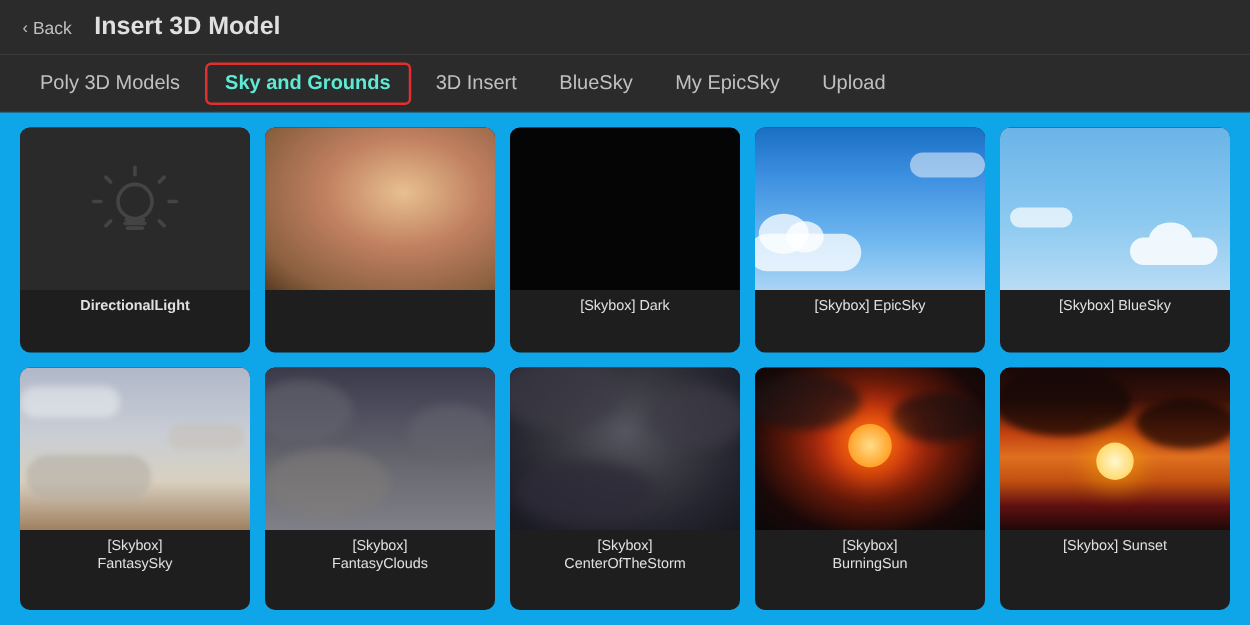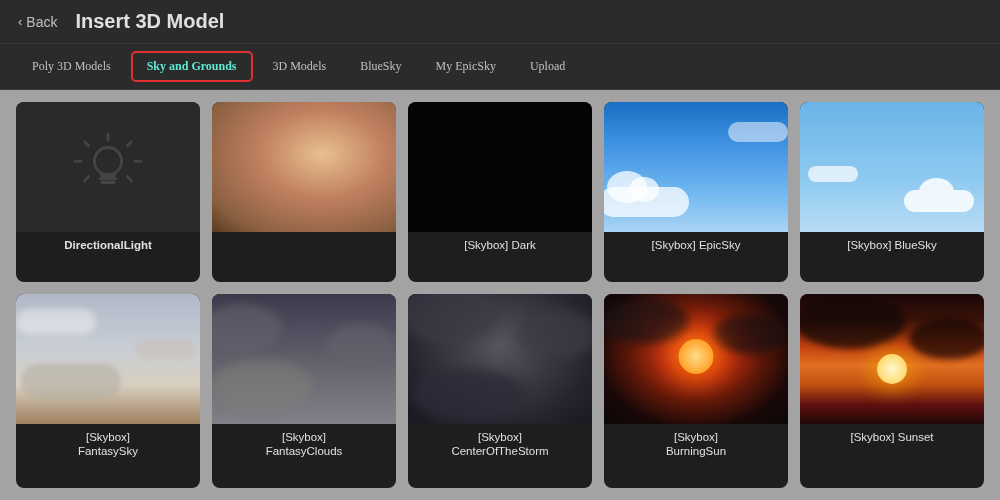--- a/index.html
+++ b/index.html
@@ -44,43 +44,43 @@
       display: flex;
       align-items: center;
       padding: 0 18px;
       background: #2b2b2b;
       height: 46px;
       gap: 6px;
       border-bottom: 1px solid #3a3a3a;
     }
     .tab {
       padding: 6px 14px;
-      font-size: 12px;
+      font-size: 16px;
       color: #c0c0c0;
       cursor: pointer;
       border-radius: 5px;
       background: transparent;
       border: none;
-      font-family: Liberation Serif, serif;
+      font-family: Liberation Sans, sans-serif;
     }
     .tab.active {
       background: transparent;
       color: #5eead4;
       font-weight: 600;
       border: 2px solid #e03030;
       border-radius: 5px;
     }
 
     
     .grid-container {
       padding: 12px 16px;
       display: grid;
       grid-template-columns: repeat(5, 1fr);
       gap: 12px;
-      background: #a3a3a3;
+      background: #0ea5e9;
       overflow-y: auto;
       height: calc(500px - 90px);
     }
 
     .grid-item {
       background: #1e1e1e;
       border-radius: 8px;
       overflow: hidden;
       cursor: pointer;
       display: flex;
@@ -306,21 +306,21 @@
   <div class="back-btn">
     <span class="back-chevron">‹</span>
     <span>Back</span>
   </div>
   <span class="header-title">Insert 3D Model</span>
 </div>
 
 <div class="tabs">
   <button class="tab">Poly 3D Models</button>
   <button class="tab active">Sky and Grounds</button>
-  <button class="tab">3D Models</button>
+  <button class="tab">3D Insert</button>
   <button class="tab">BlueSky</button>
   <button class="tab">My EpicSky</button>
   <button class="tab">Upload</button>
 </div>
 
 <div class="grid-container">
 
   <div class="grid-item">
     <div class="thumb thumb-directional">
       <div class="sun-icon">

